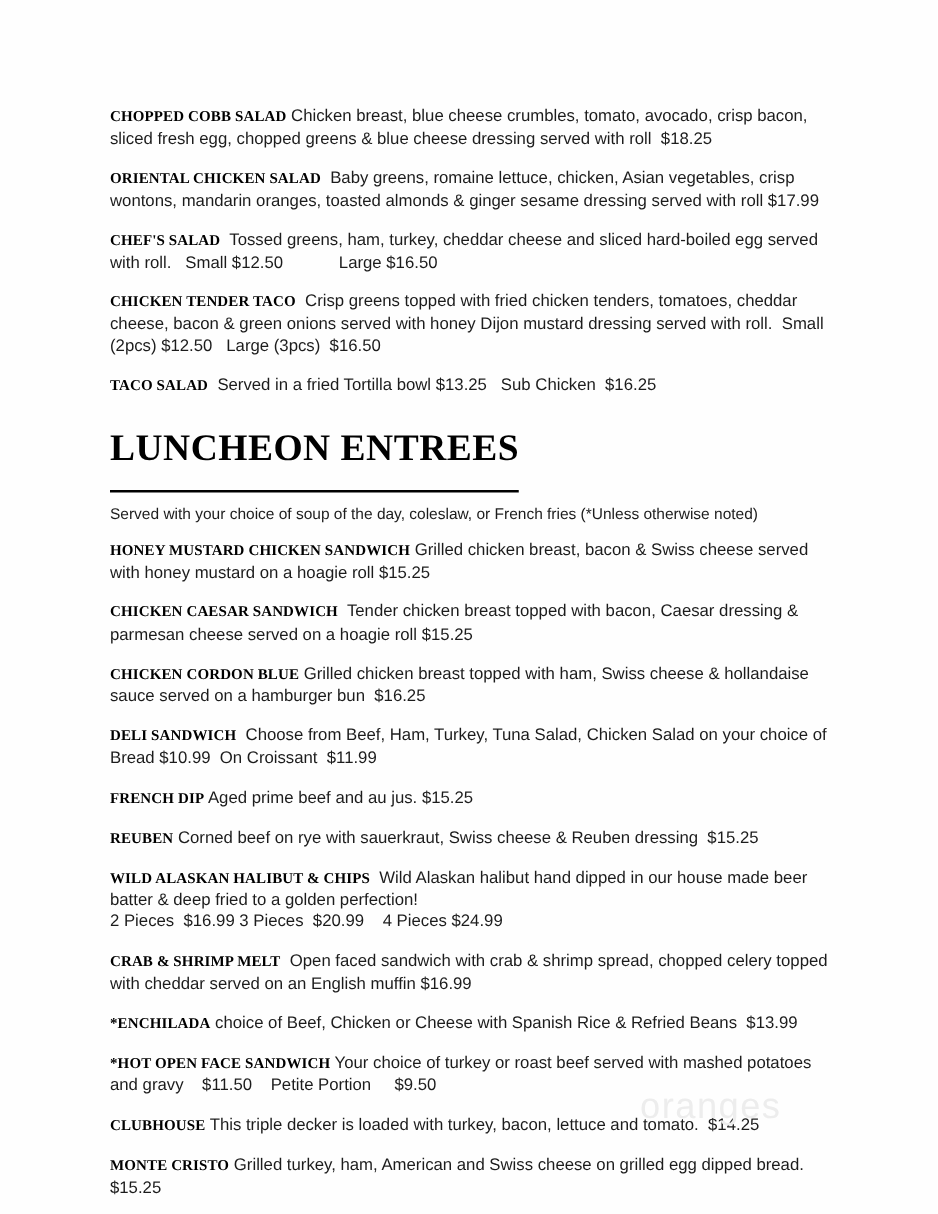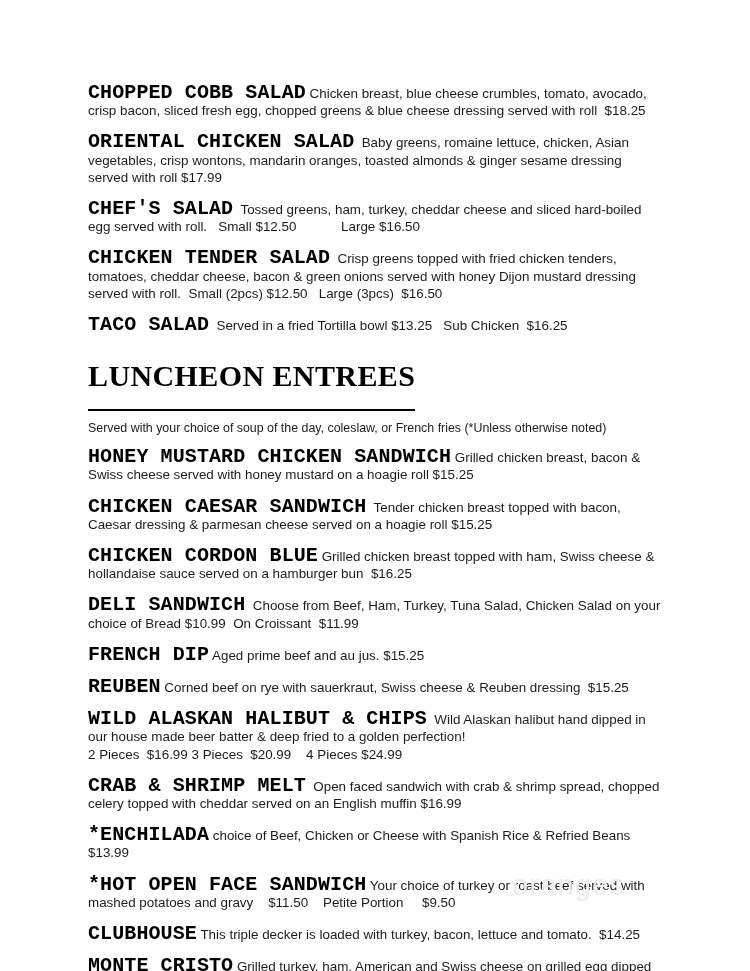--- a/index.html
+++ b/index.html
@@ -33,23 +33,23 @@
   
   .item {
     margin: 0 0 14px 0;
     font-size: 13.4px;
     line-height: 17.2px;
     color: #1c1c1c;
     text-align: left;
     font-family: "Liberation Sans", sans-serif;
   }
   .item .name {
-    font-family: Liberation Mono, monospace;
+    font-family: Liberation Serif, serif;
     font-weight: bold;
-    font-size: 20px;
+    font-size: 12px;
     letter-spacing: 0.1px;
     color: #000000;
     white-space: pre;
   }
   .item .desc {
     font-family: Liberation Sans, sans-serif;
     font-weight: normal;
     color: #1c1c1c;
     white-space: pre-wrap;
   }
@@ -101,21 +101,21 @@
       <p class="item">
         <span class="name">CHOPPED COBB SALAD</span><span class="desc"> Chicken breast, blue cheese crumbles, tomato, avocado, crisp bacon, sliced fresh egg, chopped greens &amp; blue cheese dressing served with roll  $18.25</span>
       </p>
       <p class="item">
         <span class="name">ORIENTAL CHICKEN SALAD</span><span class="desc">  Baby greens, romaine lettuce, chicken, Asian vegetables, crisp wontons, mandarin oranges, toasted almonds &amp; ginger sesame dressing served with roll $17.99</span>
       </p>
       <p class="item">
         <span class="name">CHEF'S SALAD</span><span class="desc">  Tossed greens, ham, turkey, cheddar cheese and sliced hard-boiled egg served with roll.   Small $12.50            Large $16.50</span>
       </p>
       <p class="item">
-        <span class="name">CHICKEN TENDER SALAD</span><span class="desc">  Crisp greens topped with fried chicken tenders, tomatoes, cheddar cheese, bacon &amp; green onions served with honey Dijon mustard dressing served with roll.  Small (2pcs) $12.50   Large (3pcs)  $16.50</span>
+        <span class="name">CHICKEN TENDER TACO</span><span class="desc">  Crisp greens topped with fried chicken tenders, tomatoes, cheddar cheese, bacon &amp; green onions served with honey Dijon mustard dressing served with roll.  Small (2pcs) $12.50   Large (3pcs)  $16.50</span>
       </p>
       <p class="item">
         <span class="name">TACO SALAD</span><span class="desc">  Served in a fried Tortilla bowl $13.25   Sub Chicken  $16.25</span>
       </p>
     </div>
 
     <div class="section-head">
       <span class="title">LUNCHEON ENTREES</span>
     </div>
     <div class="section-note">Served with your choice of soup of the day, coleslaw, or French fries (*Unless otherwise noted)</div>

